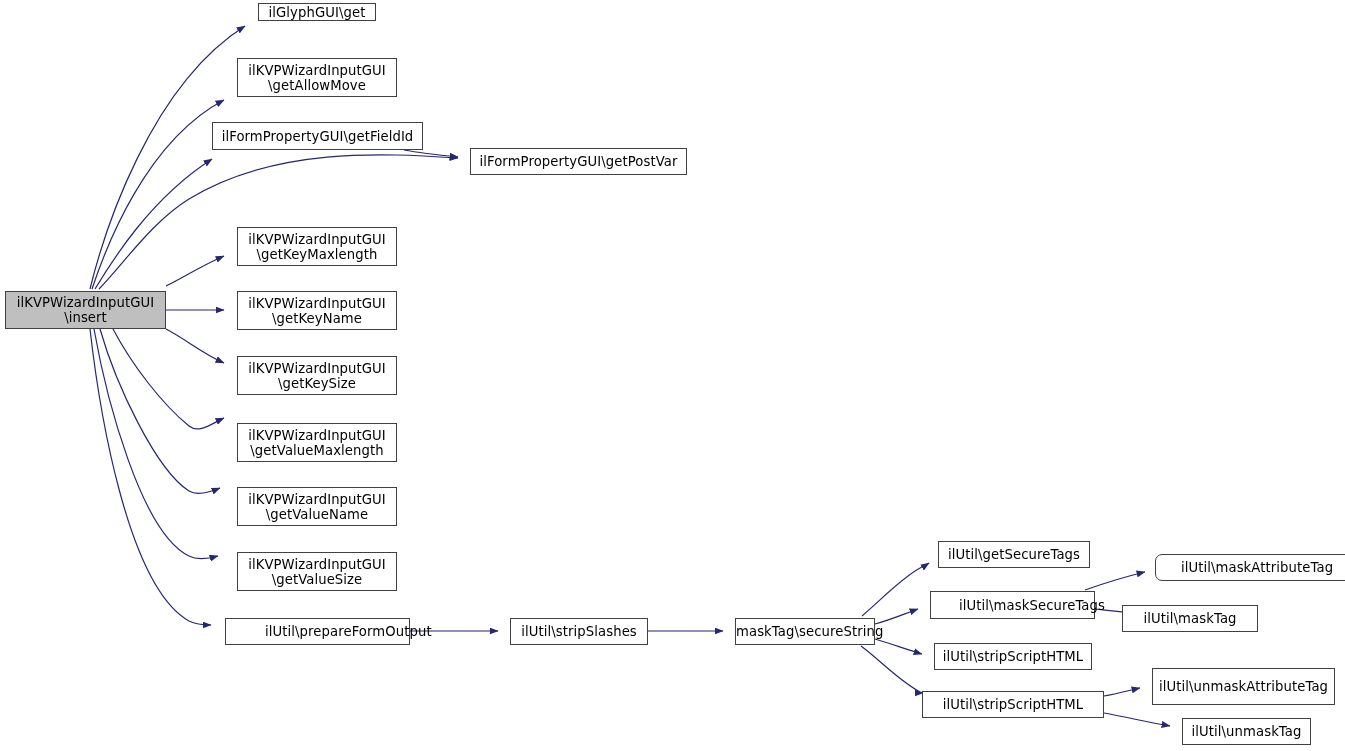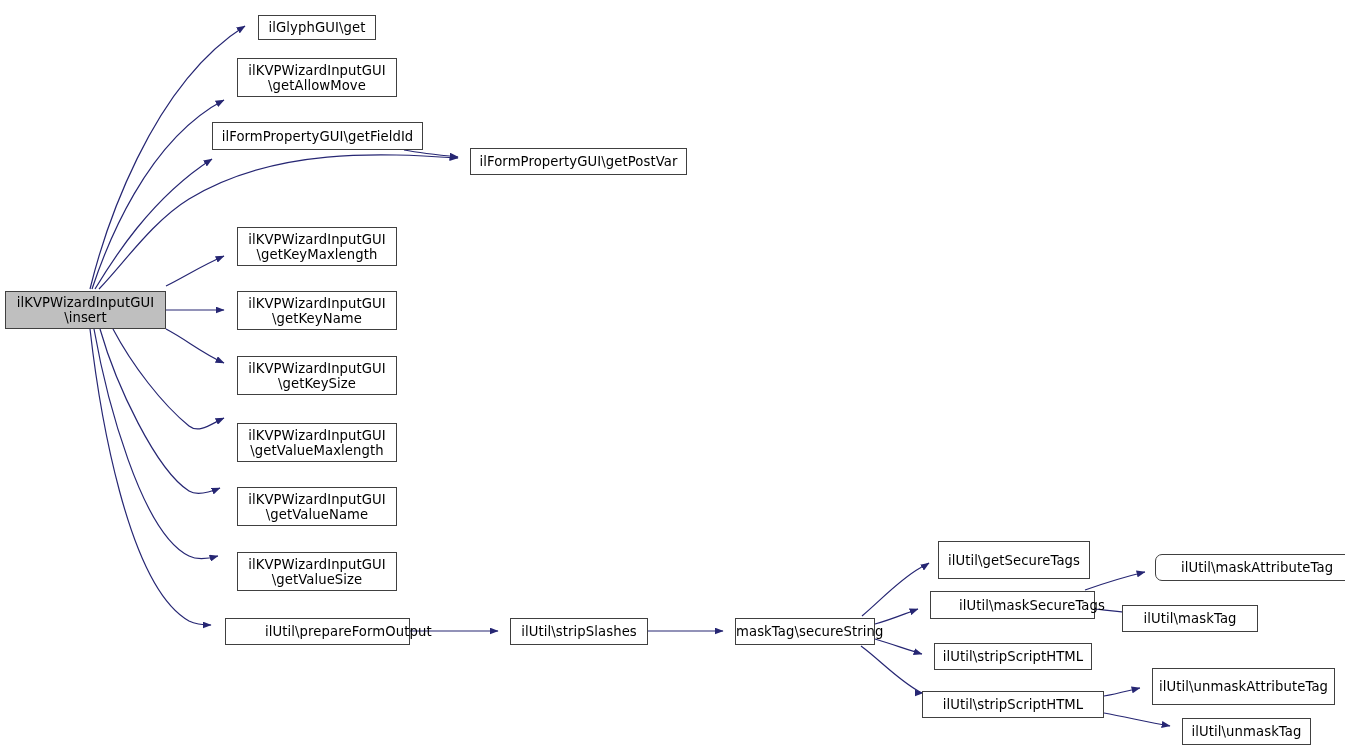--- a/index.html
+++ b/index.html
@@ -80,41 +80,41 @@
         <path d="M 861,646 C 880,660 898,680 920,692 921,692 922,693 923,693" fill="none" stroke="#262673" stroke-width="1.2" marker-end="url(#arrowhead)"></path>
         <path d="M 1085,590 C 1102,584 1124,577 1145,572" fill="none" stroke="#262673" stroke-width="1.2" marker-end="url(#arrowhead)"></path>
         <path d="M 1095,609 C 1124,612 1152,615 1178,617" fill="none" stroke="#262673" stroke-width="1.2" marker-end="url(#arrowhead)"></path>
         <path d="M 1104,696 C 1116,694 1127,691 1140,688" fill="none" stroke="#262673" stroke-width="1.2" marker-end="url(#arrowhead)"></path>
         <path d="M 1104,713 C 1126,717 1147,722 1170,726" fill="none" stroke="#262673" stroke-width="1.2" marker-end="url(#arrowhead)"></path>
       </g>
   </svg>
   <div id="nodes">
       <div class="graph-node root" style="left: 5px; top: 291px; width: 161px; height: 38px;"><span class="node-label">ilKVPWizardInputGUI
 \insert</span></div>
-      <div class="graph-node" style="left: 258px; top: 15px; width: 118px; height: 25px;"><span class="node-label">ilGlyphGUI\get</span></div>
+      <div class="graph-node" style="left: 258px; top: 3px; width: 118px; height: 18px;"><span class="node-label">ilGlyphGUI\get</span></div>
       <div class="graph-node" style="left: 237px; top: 58px; width: 160px; height: 39px;"><span class="node-label">ilKVPWizardInputGUI
 \getAllowMove</span></div>
       <div class="graph-node" style="left: 212px; top: 122px; width: 211px; height: 28px; text-align: center;"><span class="node-label">ilFormPropertyGUI\getFieldId</span></div>
       <div class="graph-node" style="left: 470px; top: 148px; width: 217px; height: 27px; justify-content: center;"><span class="node-label">ilFormPropertyGUI\getPostVar</span></div>
       <div class="graph-node" style="left: 237px; top: 227px; width: 160px; height: 39px;"><span class="node-label">ilKVPWizardInputGUI
 \getKeyMaxlength</span></div>
       <div class="graph-node" style="left: 237px; top: 291px; width: 160px; height: 39px;"><span class="node-label">ilKVPWizardInputGUI
 \getKeyName</span></div>
       <div class="graph-node" style="left: 237px; top: 356px; width: 160px; height: 39px;"><span class="node-label">ilKVPWizardInputGUI
 \getKeySize</span></div>
       <div class="graph-node" style="left: 237px; top: 423px; width: 160px; height: 39px;"><span class="node-label">ilKVPWizardInputGUI
 \getValueMaxlength</span></div>
       <div class="graph-node" style="left: 237px; top: 487px; width: 160px; height: 39px;"><span class="node-label">ilKVPWizardInputGUI
 \getValueName</span></div>
       <div class="graph-node" style="left: 237px; top: 552px; width: 160px; height: 39px;"><span class="node-label">ilKVPWizardInputGUI
 \getValueSize</span></div>
       <div class="graph-node" style="left: 225px; top: 618px; width: 185px; height: 27px; padding-left: 39px;"><span class="node-label">ilUtil\prepareFormOutput</span></div>
       <div class="graph-node" style="left: 510px; top: 618px; width: 138px; height: 27px;"><span class="node-label">ilUtil\stripSlashes</span></div>
       <div class="graph-node" style="left: 735px; top: 618px; width: 140px; height: 27px;"><span class="node-label">maskTag\secureString</span></div>
-      <div class="graph-node" style="left: 938px; top: 541px; width: 152px; height: 38px;"><span class="node-label">ilUtil\getSecureTags</span></div>
+      <div class="graph-node" style="left: 938px; top: 541px; width: 152px; height: 27px;"><span class="node-label">ilUtil\getSecureTags</span></div>
       <div class="graph-node" style="left: 930px; top: 591px; width: 165px; height: 28px; padding-left: 28px;"><span class="node-label">ilUtil\maskSecureTags</span></div>
       <div class="graph-node" style="left: 934px; top: 643px; width: 158px; height: 27px;"><span class="node-label">ilUtil\stripScriptHTML</span></div>
       <div class="graph-node" style="left: 922px; top: 691px; width: 182px; height: 27px;"><span class="node-label">ilUtil\stripScriptHTML</span></div>
       <div class="graph-node" style="left: 1155px; top: 554px; width: 204px; height: 27px; border-radius: 7px;"><span class="node-label">ilUtil\maskAttributeTag</span></div>
       <div class="graph-node" style="left: 1122px; top: 605px; width: 136px; height: 27px;"><span class="node-label">ilUtil\maskTag</span></div>
       <div class="graph-node" style="left: 1152px; top: 668px; width: 183px; height: 37px;"><span class="node-label">ilUtil\unmaskAttributeTag</span></div>
       <div class="graph-node" style="left: 1182px; top: 718px; width: 129px; height: 27px;"><span class="node-label">ilUtil\unmaskTag</span></div>
     </div>
 </div>
 

